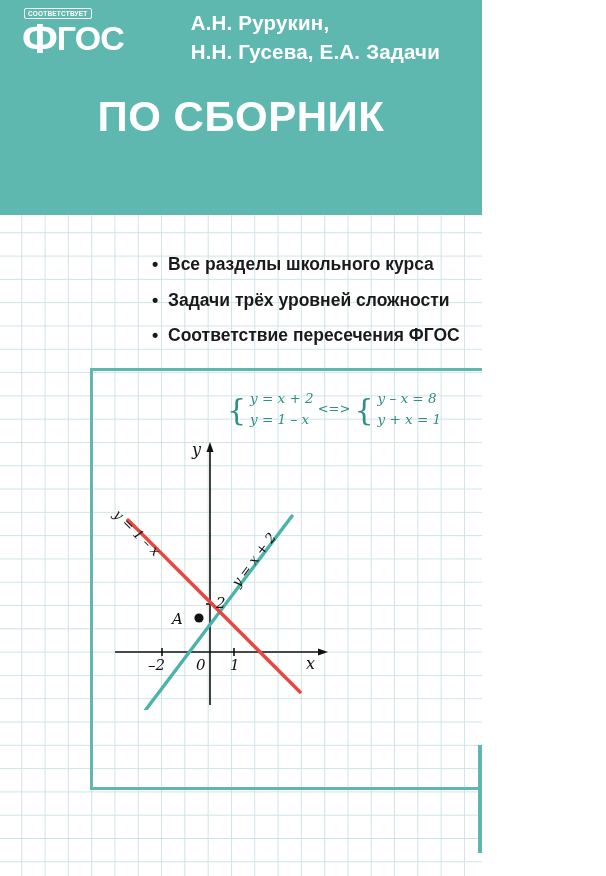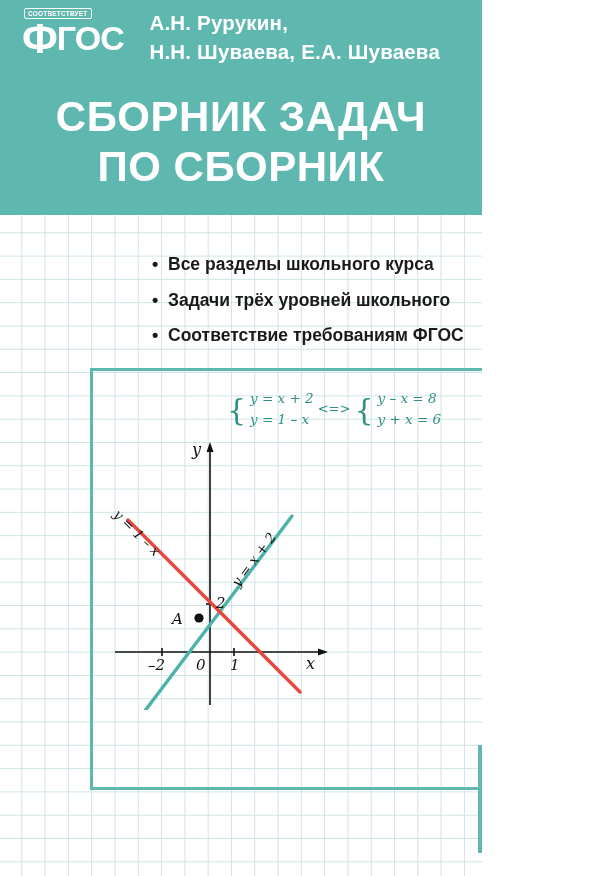--- a/index.html
+++ b/index.html
@@ -221,51 +221,50 @@
   <div class="grid-bg"></div>
   <div class="header-band"></div>
 
   <div class="fgos-badge">
     <span class="fgos-top">СООТВЕТСТВУЕТ</span>
     <span class="fgos-main"><span class="f">Ф</span><span>ГОС</span></span>
   </div>
 
   <div class="authors">
     <div>А.Н. Рурукин,</div>
-    <div>Н.Н. Шуваева, Е.А. Шуваева</div>
+    <div>Н.Н. Гусева, Е.А. Задачи</div>
   </div>
 
   <div class="title">
-    <div>СБОРНИК ЗАДАЧ</div>
     <div>ПО СБОРНИК</div>
   </div>
 
   <div class="bullets">
     <ul>
       <li>Все разделы школьного курса</li>
-      <li>Задачи трёх уровней школьного</li>
-      <li>Соответствие требованиям ФГОС</li>
+      <li>Задачи трёх уровней сложности</li>
+      <li>Соответствие пересечения ФГОС</li>
     </ul>
   </div>
 
   <div class="frame"></div>
 
   <div class="system">
     <table>
       <tbody>
           <tr>
         <td rowspan="2" class="brace">{</td>
         <td>y = x + 2</td>
         <td rowspan="2" class="iff">&lt;=&gt;</td>
         <td rowspan="2" class="brace">{</td>
         <td>y – x = 8</td>
       </tr>
       <tr>
         <td>y = 1 – x</td>
-        <td>y + x = 6</td>
+        <td>y + x = 1</td>
       </tr>
     </tbody>
       </table>
   </div>
 
 
   <div class="plot">
     <svg width="220" height="270" viewBox="0 0 220 270">
 
       <g>

